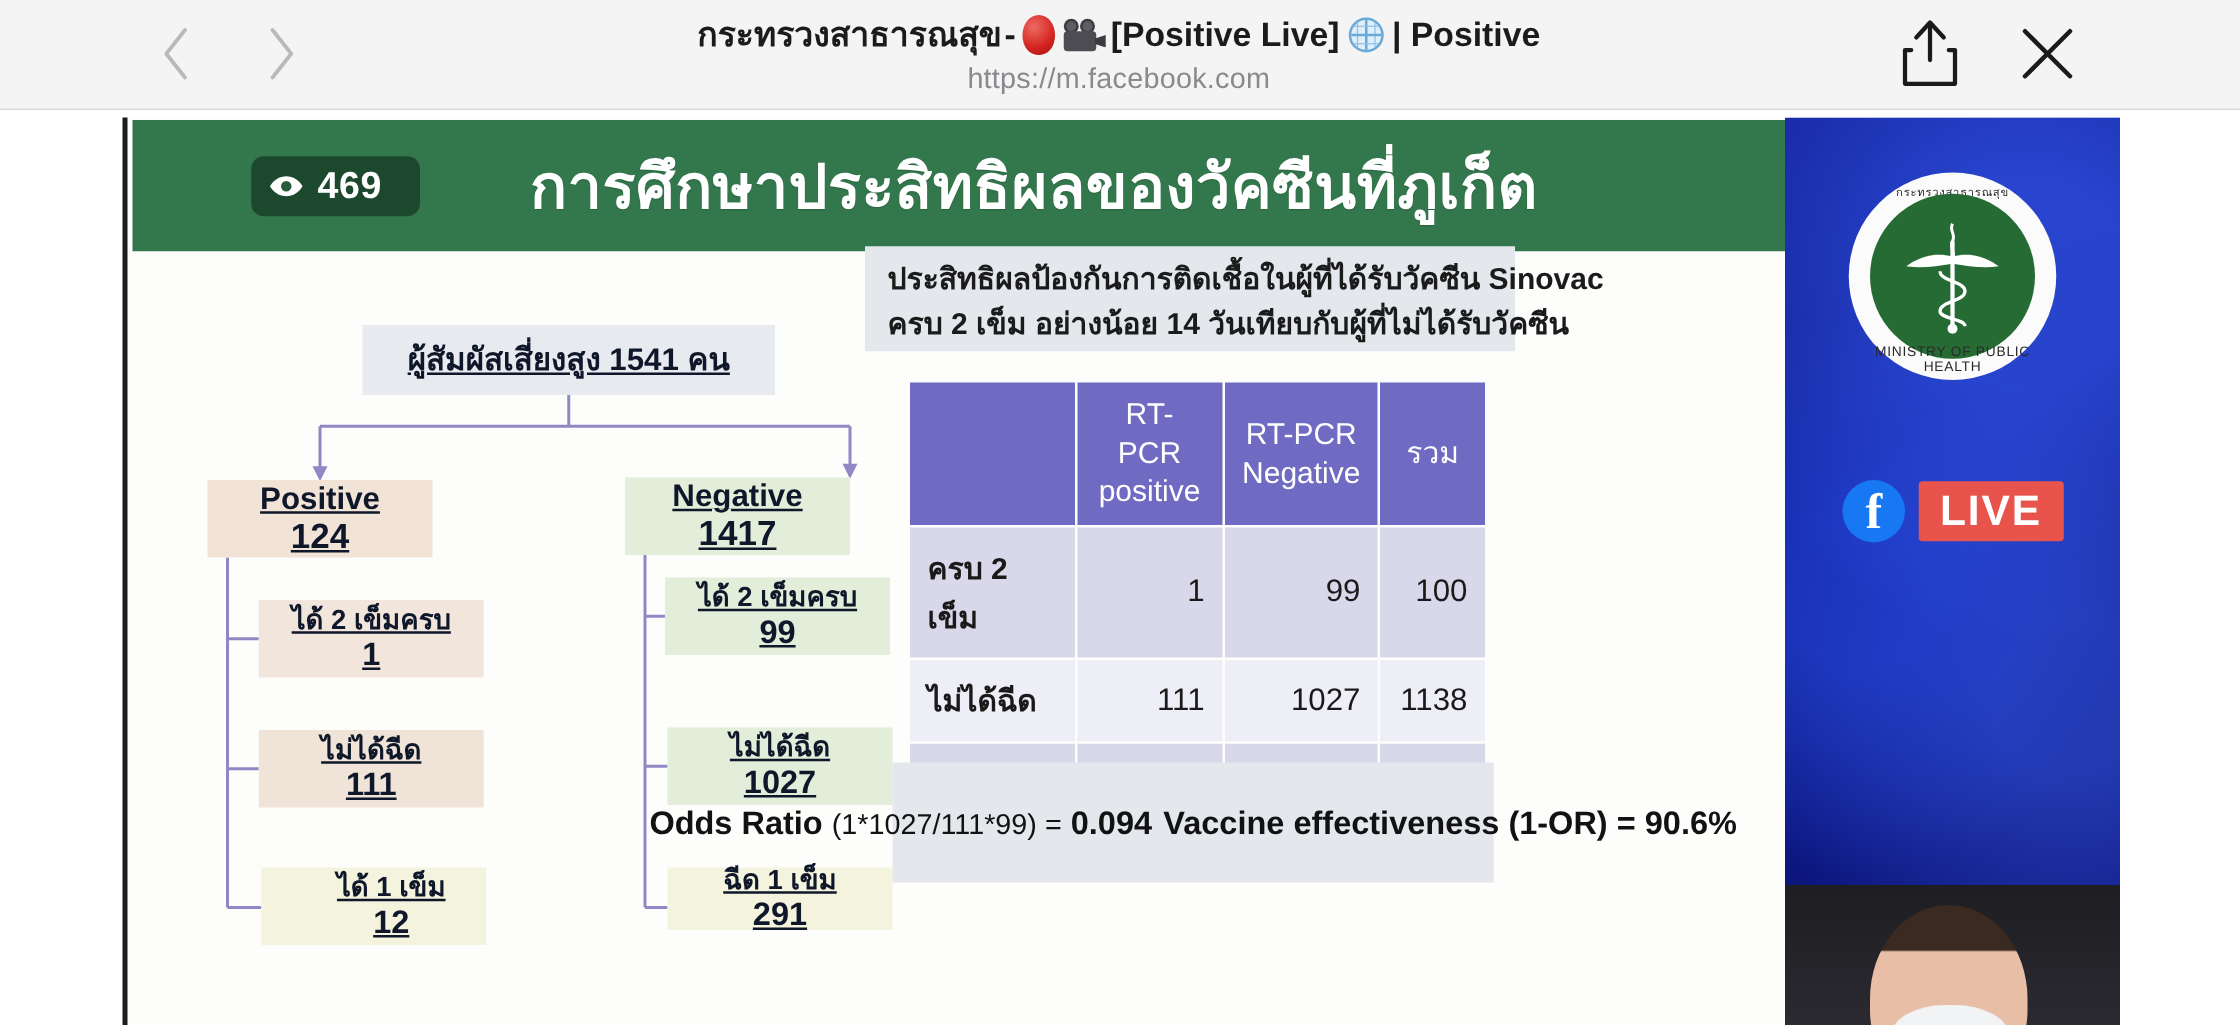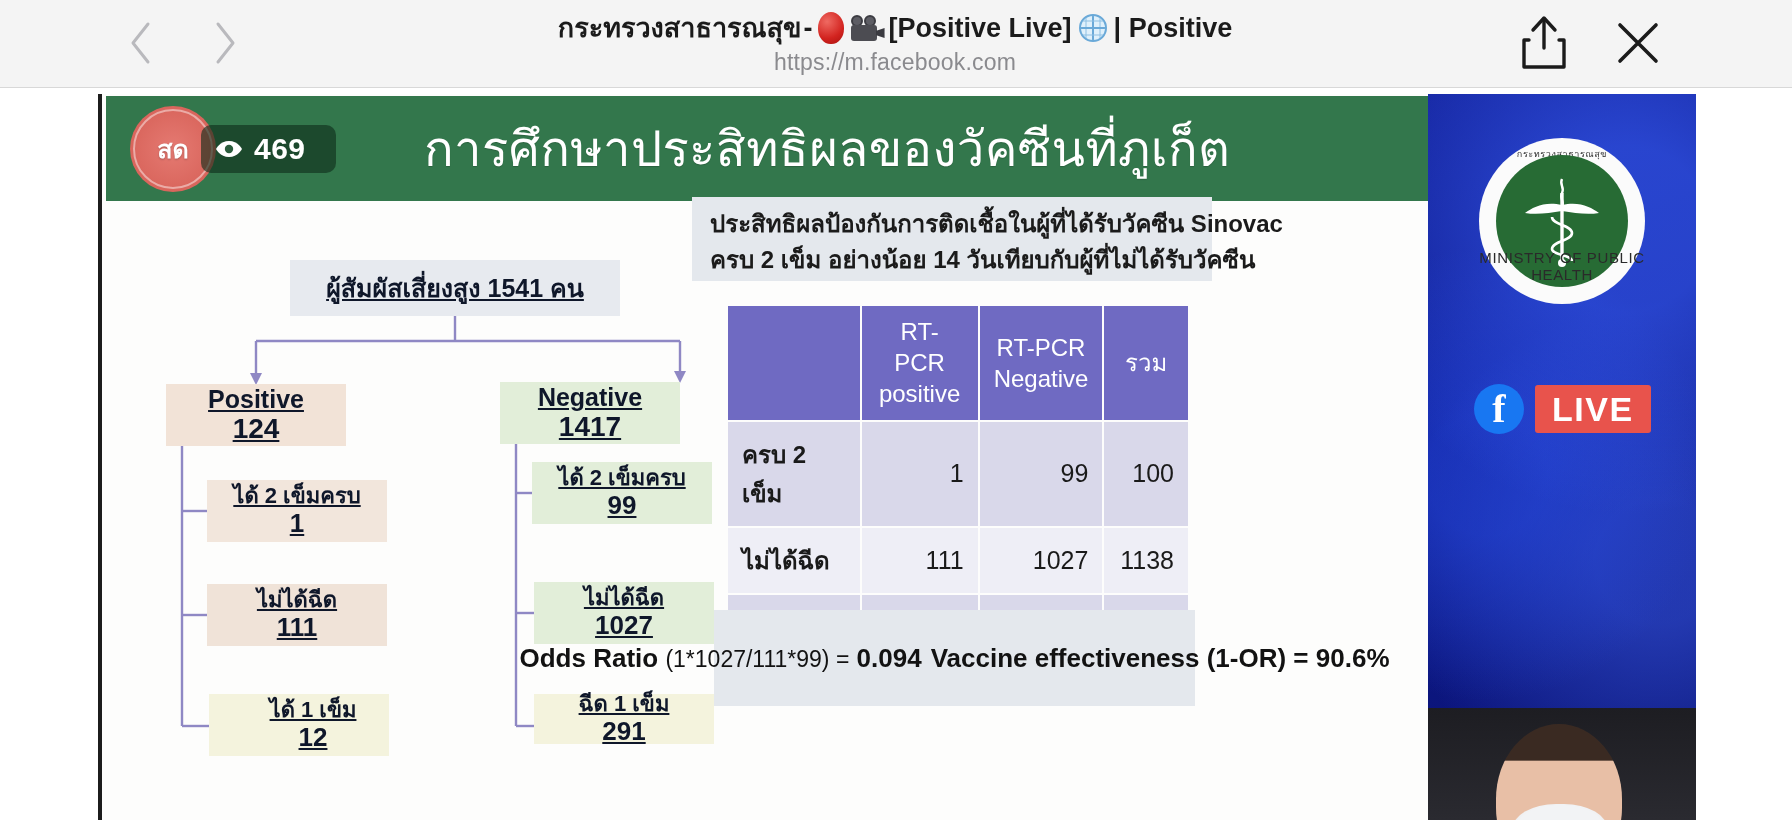--- a/index.html
+++ b/index.html
@@ -131,21 +131,21 @@
     position: absolute; left: 95px; top: 29px;
     height: 48px; padding: 0 30px 0 14px;
     background: rgba(14,45,26,.62);
     border-radius: 10px;
     display: flex; align-items: center; gap: 11px;
   }
   #eye-icon { width: 28px; height: 18px; display: block; }
   #viewer-count { color: #ffffff; font-size: 30px; font-weight: bold; letter-spacing: .5px; }
   #slide-title {
     position: absolute; left: 318px; top: 14px;
-    color: #ffffff; font-size: 49px; font-weight: normal;
+    color: #ffffff; font-size: 49px; font-weight: bold;
     letter-spacing: .4px; white-space: nowrap;
     text-shadow: 0 1px 1px rgba(0,0,0,.18);
   }
 
   
   .node {
     position: absolute;
     display: flex; flex-direction: column;
     align-items: center; justify-content: center;
     color: #0f172a; line-height: 1.12; text-decoration: underline;
@@ -232,21 +232,21 @@
   #mph-logo .inner {
     width: 132px; height: 132px; border-radius: 50%;
     background: #276b34; position: relative;
     display: flex; align-items: center; justify-content: center;
   }
   #mph-logo .ring-text-top, #mph-logo .ring-text-bot {
     position: absolute; left: 0; width: 100%; text-align: center;
     color: #2a2a2a; font-size: 9px; letter-spacing: .6px;
   }
   #mph-logo .ring-text-top { top: 9px; }
-  #mph-logo .ring-text-bot { bottom: 21px; font-size: 15px; }
+  #mph-logo .ring-text-bot { bottom: 4px; font-size: 11px; }
 
   #fb-live-row {
     position: absolute; left: 46px; top: 290px;
     display: flex; align-items: center; gap: 11px;
   }
   #fb-circle {
     width: 50px; height: 50px; border-radius: 50%;
     background: #1877f2;
     display: flex; align-items: center; justify-content: center;
     color: #ffffff; font-size: 40px; font-weight: bold;
@@ -327,24 +327,20 @@
       <path d="M13 13 L49 49 M49 13 L13 49" fill="none" stroke="#1b1b1b" stroke-width="3.6" stroke-linecap="round"></path>
     </svg>
   </div>
 </div>
 
 <div id="stage">
 
   <div id="slide-area">
 
     <div id="slide-titlebar">
-      <div id="live-avatar">
-        <span class="ring"></span>
-        <span class="lbl">สด</span>
-      </div>
       <div id="viewer-pill">
         <svg id="eye-icon" viewBox="0 0 28 18">
           <path d="M14 1 C5 1 1 9 1 9 C1 9 5 17 14 17 C23 17 27 9 27 9 C27 9 23 1 14 1 Z" fill="#ffffff"></path>
           <circle cx="14" cy="9" r="4.2" fill="#2a5c3c"></circle>
         </svg>
         <span id="viewer-count">469</span>
       </div>
       <div id="slide-title">การศึกษาประสิทธิผลของวัคซีนที่ภูเก็ต</div>
     </div>
 

